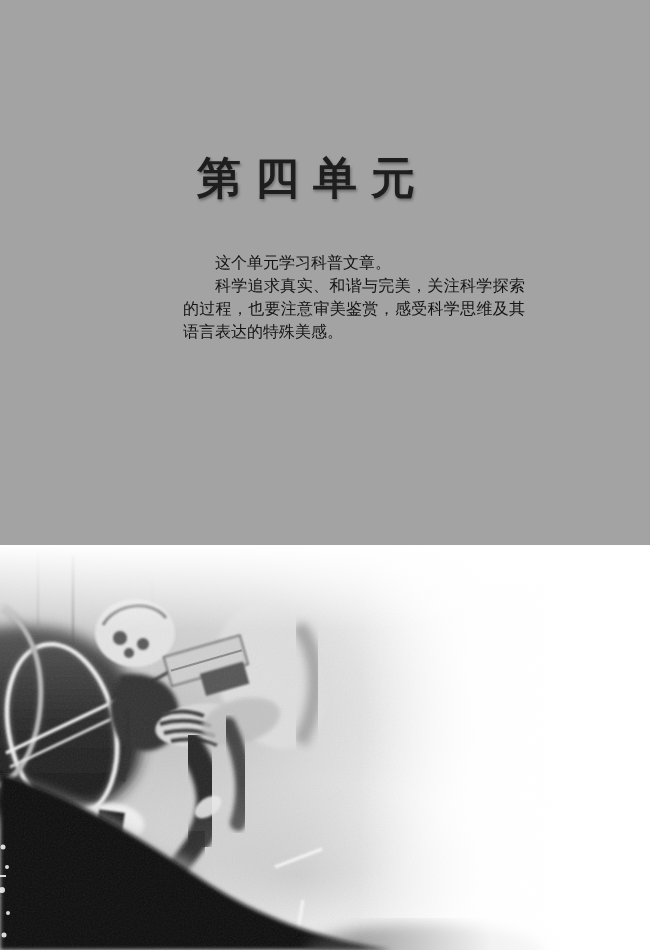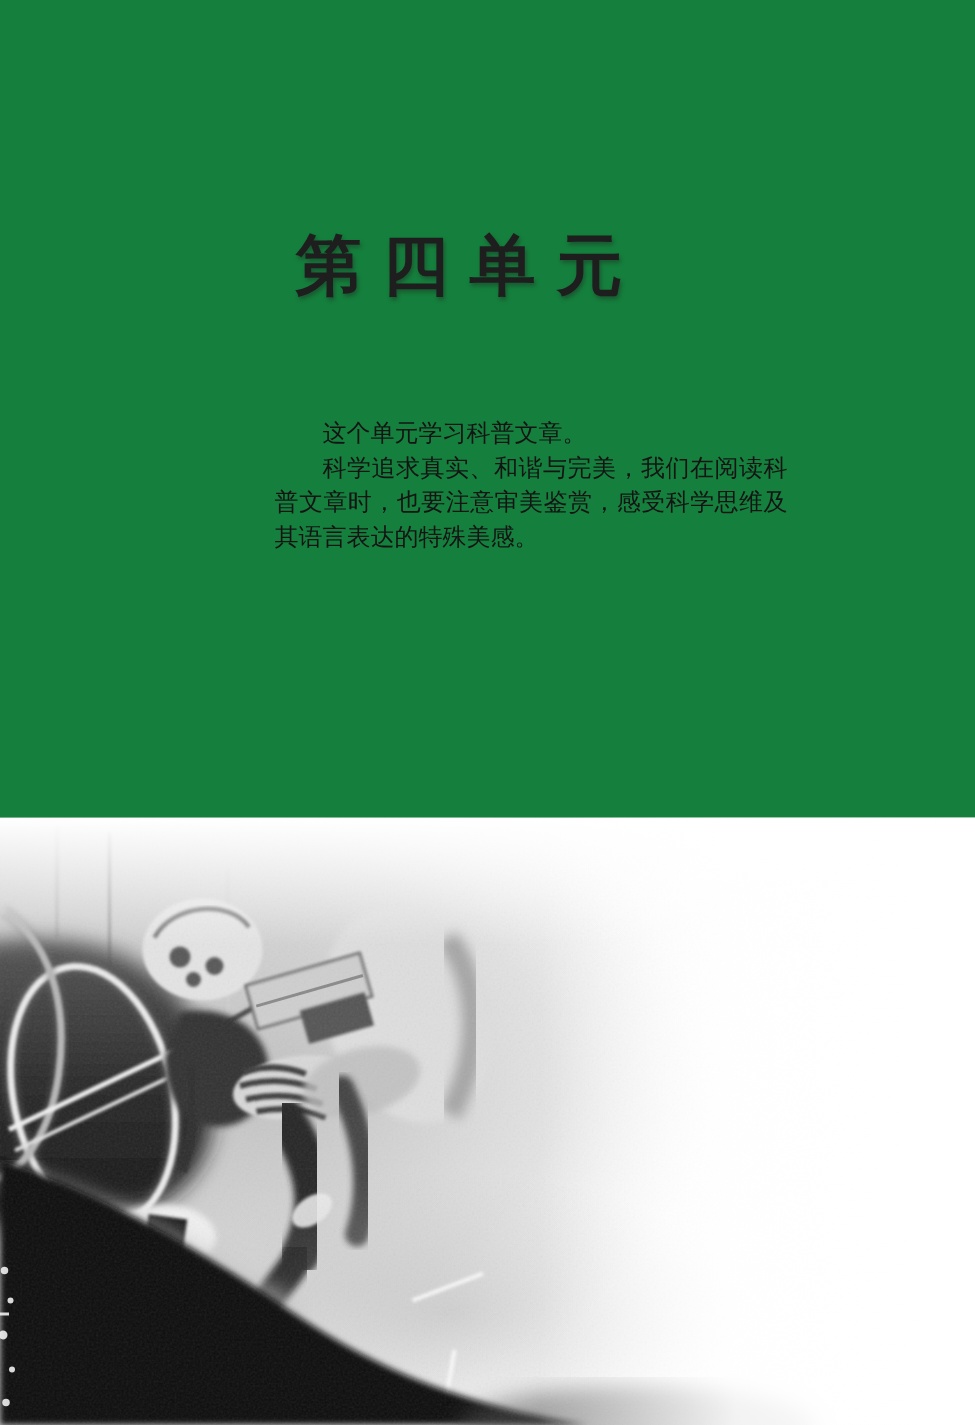--- a/index.html
+++ b/index.html
@@ -1,48 +1,48 @@
 <!DOCTYPE html>
 <html><head>
 <meta charset="utf-8">
 <style>
   html,body{margin:0;padding:0;}
   body{width:650px;height:950px;background:#ffffff;position:relative;overflow:hidden;
        font-family:"Liberation Serif","DejaVu Serif",serif;}
-  .page{position:absolute;inset:0;background:#15803d;}
+  .page{position:absolute;inset:0;background:#a3a3a3;}
 
   .unit-title{
     position:absolute;left:197px;top:153px;margin:0;
     font-family:"DejaVu Serif","Liberation Serif",serif;
     font-size:44px;font-weight:bold;letter-spacing:14px;line-height:1.15;
     color:#1e1e1e;text-shadow:1px 2px 3px rgba(30,30,30,.42);
     white-space:nowrap;
   }
 
   .intro{
     position:absolute;left:183px;top:251px;width:342px;
-    font-size:16px;line-height:23px;color:#141414;text-align:justify;margin-top:27px;
+    font-size:16px;line-height:23px;color:#141414;text-align:justify;
   }
   .intro p{margin:0;text-indent:2em;}
 
   .photo{
     position:absolute;left:0;top:545px;width:650px;height:405px;
   }
   .photo svg{display:block;width:650px;height:405px;}
 </style>
 </head>
 <body>
 
 <div class="page">
 
   <h1 class="unit-title">第四单元</h1>
 
   <div class="intro">
     <p>这个单元学习科普文章。</p>
-    <p>科学追求真实、和谐与完美，我们在阅读科普文章时，也要注意审美鉴赏，感受科学思维及其语言表达的特殊美感。</p>
+    <p>科学追求真实、和谐与完美，关注科学探索的过程，也要注意审美鉴赏，感受科学思维及其语言表达的特殊美感。</p>
   </div>
 
   <div class="photo">
     <svg viewBox="0 0 650 405" xmlns="http://www.w3.org/2000/svg">
       <defs>
         <linearGradient id="bg" x1="0" y1="0" x2="1" y2="0">
           <stop offset="0" stop-color="#c9c9c9"></stop>
           <stop offset="0.25" stop-color="#e6e6e6"></stop>
           <stop offset="0.5" stop-color="#f7f7f7"></stop>
           <stop offset="0.75" stop-color="#ffffff"></stop>

